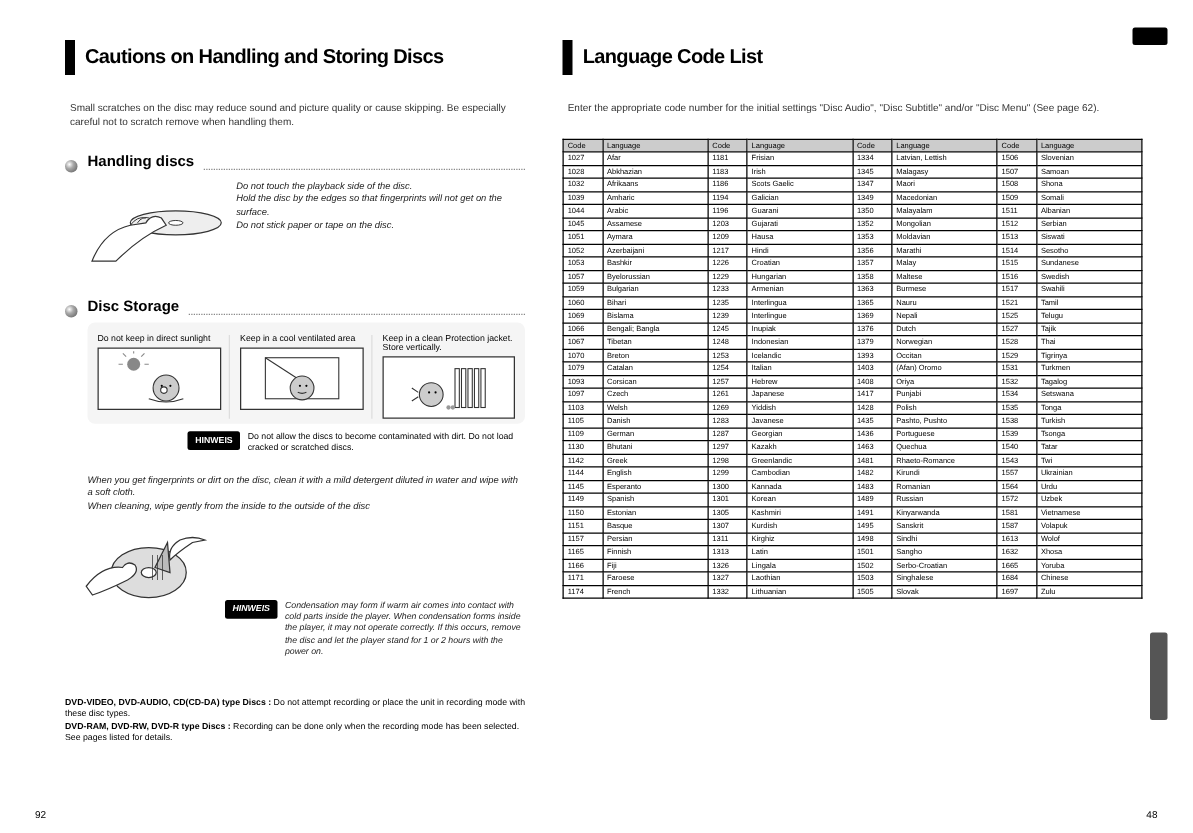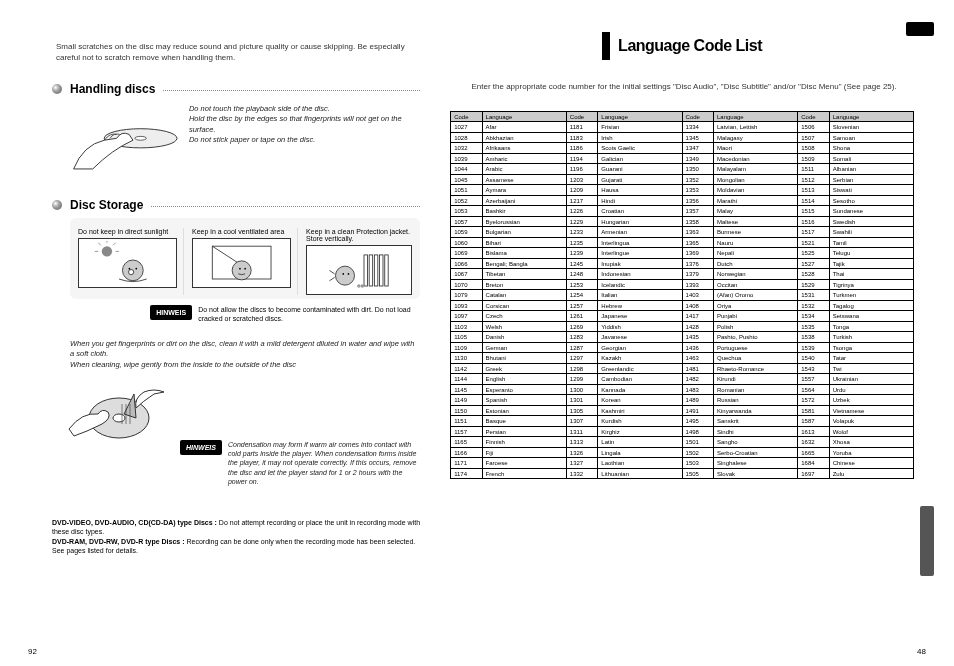--- a/index.html
+++ b/index.html
@@ -19,21 +19,20 @@
   .col {
     display: flex;
     flex-direction: column;
   }
   .left-col {
     width: 400px;
   }
   .right-col {
     width: 504px;
     position: relative;
-    align-items: center;
   }
   .page-tab-right {
     position: absolute;
     top: -10px;
     right: -20px;
     width: 28px;
     height: 14px;
     background: #000;
     border-radius: 2px;
   }
@@ -66,21 +65,21 @@
 
   .lead-text {
     font-size: 8px;
     line-height: 1.35;
     margin: 10px 0 18px 4px;
     color: #333;
   }
 
   .section-head {
     display: flex;
-    align-items: flex-start;
+    align-items: flex-end;
     gap: 8px;
     margin-bottom: 6px;
   }
   .bullet-circle {
     width: 10px;
     height: 10px;
     border-radius: 50%;
     background: radial-gradient(circle at 35% 35%, #fff 0%, #aaa 35%, #555 100%);
     flex-shrink: 0;
     position: relative;
@@ -201,20 +200,24 @@
   .code-table td.lang { width: 75px; }
 
   .page-num-left { position: absolute; bottom: 10px; left: 28px; font-size: 8px; }
   .page-num-right { position: absolute; bottom: 10px; right: 28px; font-size: 8px; }
 </style>
 </head>
 <body>
 
 <div class="col left-col">
 
+  <div class="page-title">
+    <div class="title-bar"></div>
+    <div class="title-text">Cautions on Handling and Storing Discs</div>
+  </div>
 
   <div class="lead-text">Small scratches on the disc may reduce sound and picture quality or cause skipping. Be especially careful not to scratch remove when handling them.</div>
 
   <div class="section-head">
     <div class="bullet-circle"></div>
     <div class="section-title">Handling discs</div>
     <div class="dotted"></div>
   </div>
   <div class="section-body">
     <div style="display:flex;gap:10px;align-items:flex-start;">
@@ -329,21 +332,21 @@
 
 <div class="col right-col">
   <div class="page-tab-right"></div>
   <div class="side-tab-right"></div>
 
   <div class="page-title">
     <div class="title-bar"></div>
     <div class="title-text">Language Code List</div>
   </div>
 
-  <div class="lead-text">Enter the appropriate code number for the initial settings "Disc Audio", "Disc Subtitle" and/or "Disc Menu" (See page 25).</div>
+  <div class="lead-text">Enter the appropriate code number for the initial settings "Disc Audio", "Disc Subtitle" and/or "Disc Menu" (See page 62).</div>
 
   <table class="code-table">
     <thead>
       <tr id="headers-row">
           <th>Code</th>
           <th>Language</th>
           <th>Code</th>
           <th>Language</th>
           <th>Code</th>
           <th>Language</th>

